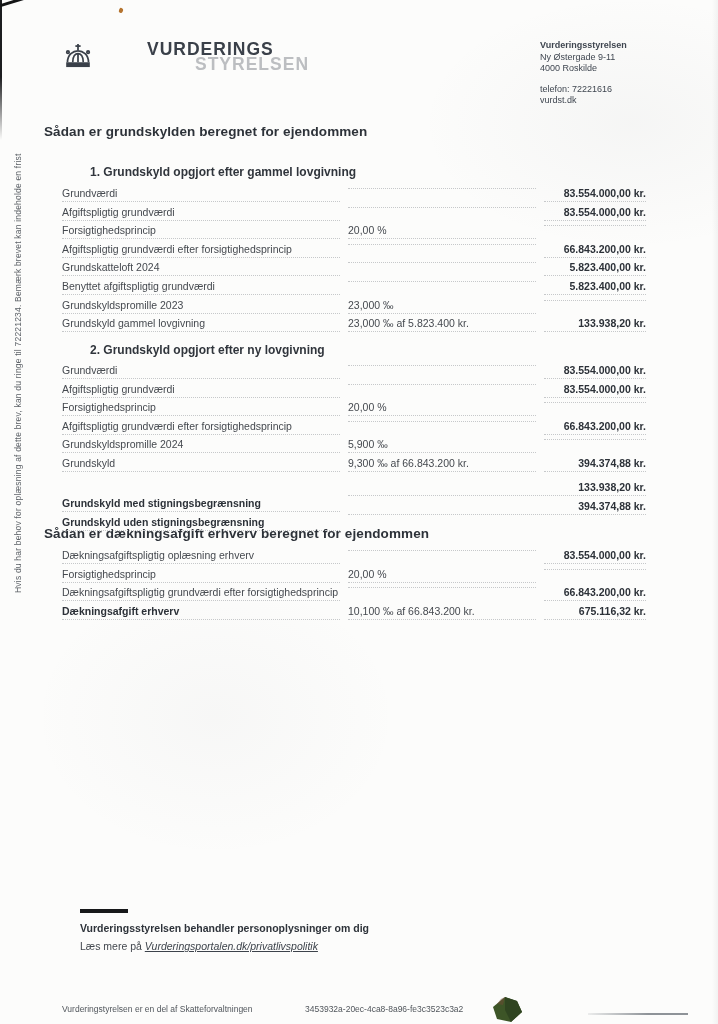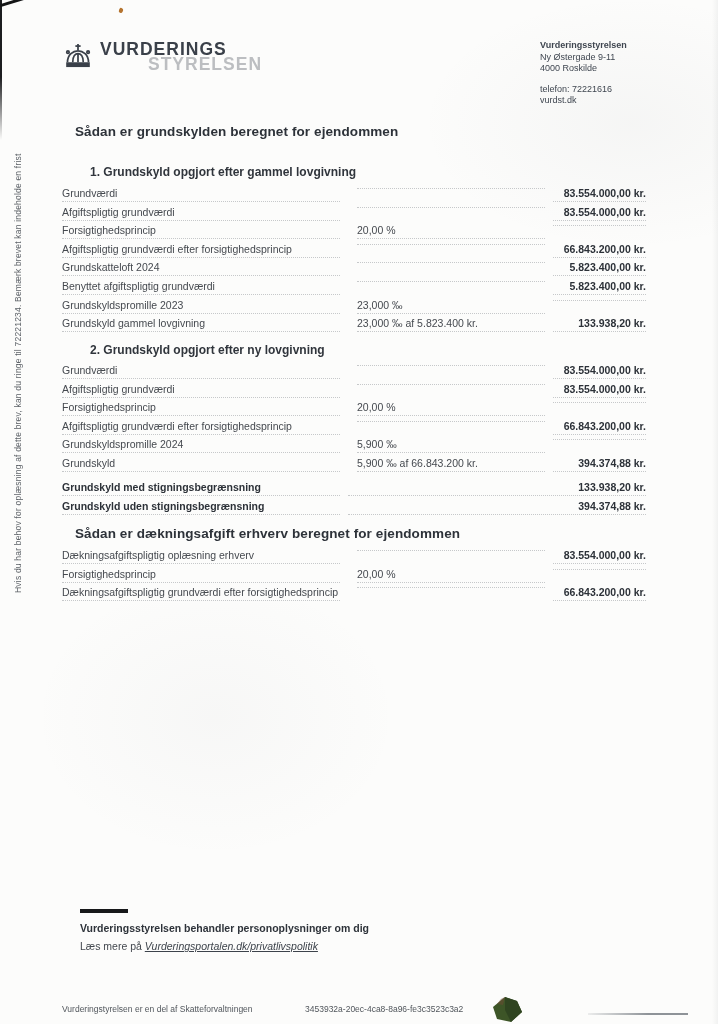--- a/index.html
+++ b/index.html
@@ -22,52 +22,52 @@
   .speck { position:absolute; left:119px; top:8px; width:4px; height:5px;
     background:#b5742f; border-radius:40% 60% 50% 50%; transform:rotate(25deg); }
   .leaf { position:absolute; left:492px; top:996px; }
 
   
   .sidebar-note { position:absolute; left:13px; top:593px; transform-origin:0 0;
     transform:rotate(-90deg); white-space:nowrap; font-size:8.5px; letter-spacing:0.2px;
     color:#5c6167; }
 
   
-  .logo { position:absolute; left:63px; top:41px; display:flex; align-items:flex-start; }
+  .logo { position:absolute; left:63px; top:41px; display:flex; align-items:flex-start;gap:47px; }
   .logo-crown { margin-top:2px; margin-right:7px; }
   .logo-text { line-height:17px; font-weight:bold; letter-spacing:1px; font-size:17.5px; }
   .logo-line1 { color:#3a4049; }
   .logo-line2 { color:#bcbec1; margin-top:-2px;margin-left:48px; }
 
   
   .sender { position:absolute; left:540px; top:40px; font-size:9px; line-height:11.5px; color:#3f4650; }
   .sender .bold { font-weight:bold; }
   .sender .gap { height:9px; }
 
   
-  .doc-title { position:absolute; left:75px; font-size:13.5px; font-weight:bold; color:#2d3239; letter-spacing:0.1px;text-align:right; }
+  .doc-title { position:absolute; left:44px; font-size:13.5px; font-weight:bold; color:#2d3239; letter-spacing:0.1px;text-align:right; }
   #title { top:124px; }
   #sec3-heading { top:526px; }
   .sec-heading { position:absolute; left:62px; font-size:12px; font-weight:bold; color:#30353c;margin-left:28px; }
   #sec1-heading { top:165px; }
   #sec2-heading { top:343px; }
 
   
   .table { position:absolute; left:62px; width:584px; }
   #table1 { top:187px; }
   #table2 { top:364px; }
   #summary { top:481px; }
   #table3 { top:549px; }
   .trow { display:flex; height:18.6px; align-items:flex-start; }
   .cell { border-bottom:1px dotted #c6c8ca; padding-bottom:1px; font-size:10.5px;
     line-height:13px; white-space:nowrap; color:#45494f; }
   .lbl  { width:278px; }
-  .mid  { width:188px; margin-left:17px; }
+  .mid  { width:188px; margin-left:8px; }
   .val  { flex:1; margin-left:8px; text-align:right; font-weight:bold; color:#2c3138; }
-  .lbl2 { width:278px; font-weight:bold; color:#2c3138; }
+  .lbl2 { width:278px; font-weight:bold; color:#2c3138;margin-top:16px; }
   .val2 { flex:1; margin-left:8px; text-align:right; font-weight:bold; color:#2c3138; }
   .bold-label .lbl { font-weight:bold; color:#2c3138; }
 
   
   .privacy-bar { position:absolute; left:80px; top:909px; width:48px; height:4px; background:#17181a; }
   .privacy-heading { position:absolute; left:80px; top:922px; font-size:10.5px; font-weight:bold; color:#2e333a; }
   .privacy-line { position:absolute; left:80px; top:940px; font-size:10.5px; color:#43484f; }
   .privacy-line a { color:#3d434b; font-style:italic; text-decoration:underline; }
 
   
@@ -186,21 +186,21 @@
         <div class="cell mid"></div>
         <div class="cell val">66.843.200,00 kr.</div>
       </div>
       <div class="trow">
         <div class="cell lbl">Grundskyldspromille 2024</div>
         <div class="cell mid">5,900 ‰</div>
         <div class="cell val"></div>
       </div>
       <div class="trow">
         <div class="cell lbl">Grundskyld</div>
-        <div class="cell mid">5,900 ‰ af 66.843.200 kr.</div>
+        <div class="cell mid">9,300 ‰ af 66.843.200 kr.</div>
         <div class="cell val">394.374,88 kr.</div>
       </div>
     </div>
   <div class="table" id="summary">
       <div class="trow">
         <div class="cell lbl2">Grundskyld med stigningsbegrænsning</div>
         <div class="cell val2">133.938,20 kr.</div>
       </div>
       <div class="trow">
         <div class="cell lbl2">Grundskyld uden stigningsbegrænsning</div>
@@ -215,20 +215,25 @@
       </div>
       <div class="trow">
         <div class="cell lbl">Forsigtighedsprincip</div>
         <div class="cell mid">20,00 %</div>
         <div class="cell val"></div>
       </div>
       <div class="trow">
         <div class="cell lbl">Dækningsafgiftspligtig grundværdi efter forsigtighedsprincip</div>
         <div class="cell mid"></div>
         <div class="cell val">66.843.200,00 kr.</div>
+      </div>
+      <div class="trow bold-label">
+        <div class="cell lbl">Dækningsafgift erhverv</div>
+        <div class="cell mid">10,100 ‰ af 66.843.200 kr.</div>
+        <div class="cell val">675.116,32 kr.</div>
       </div>
     </div>
 
   <div class="privacy-bar"></div>
   <div class="privacy-heading">Vurderingsstyrelsen behandler personoplysninger om dig</div>
   <div class="privacy-line">
     <span>Læs mere på </span><a href="#">Vurderingsportalen.dk/privatlivspolitik</a>
   </div>
 
   <div class="footer-left">Vurderingstyrelsen er en del af Skatteforvaltningen</div>

